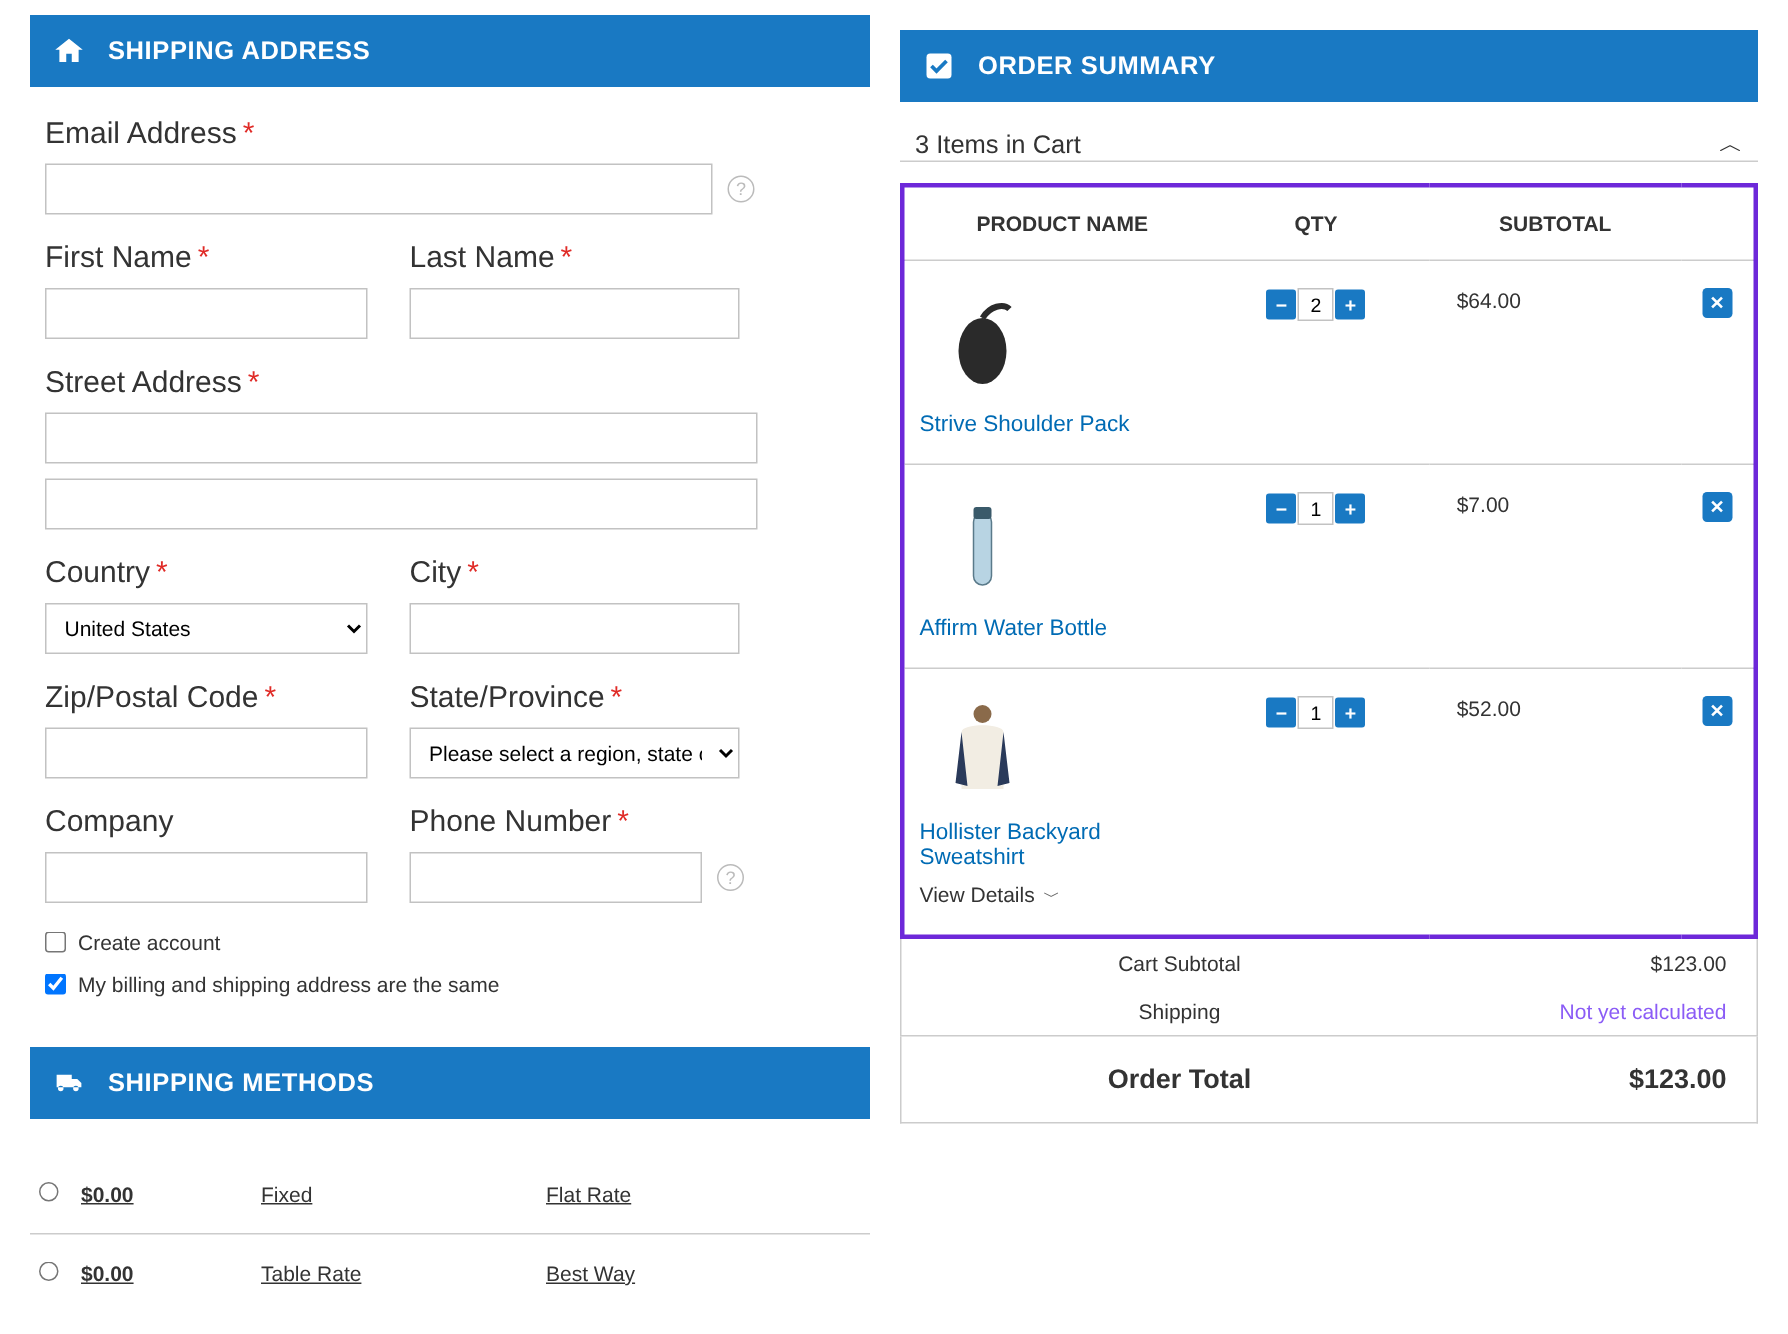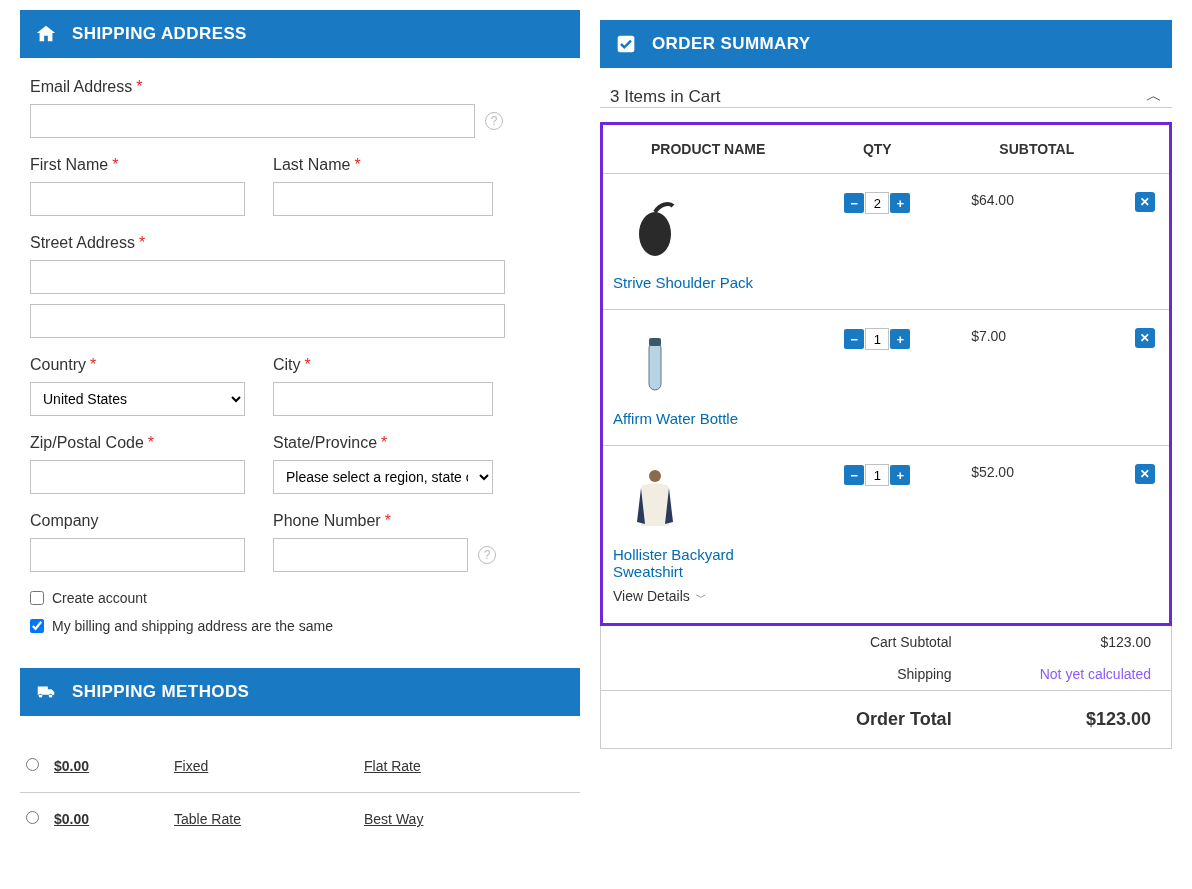--- a/index.html
+++ b/index.html
@@ -26,21 +26,21 @@
     letter-spacing: 0.4px;
   }
   .block-header .icon { width: 24px; height: 24px; display: inline-flex; align-items: center; justify-content: center; }
   .block-header svg { fill: #fff; }
 
   .form-body { padding: 20px 10px 10px 10px; }
 
   .field-row { display: flex; gap: 28px; margin-bottom: 18px; }
   .field { flex: 1; }
   .field.full { width: 100%; }
-  .field label { display: block; font-size: 16px; color: #333; margin-bottom: 8px; }
+  .field label { display: block; font-size: 20px; color: #333; margin-bottom: 8px; }
   .req { color: #e02b27; margin-left: 4px; }
   .field input[type=text], .field select {
     width: 100%;
     height: 34px;
     border: 1px solid #c2c2c2;
     padding: 4px 8px;
     font-size: 14px;
     background: #fff;
     font-family: inherit;
   }
@@ -111,21 +111,21 @@
   .sub-cell { text-align: left; font-size: 15px; padding-left: 18px !important; }
   .del-cell { text-align: center; }
   .del-btn {
     width: 20px; height: 20px; background: #1979c3; color: #fff;
     display: inline-flex; align-items: center; justify-content: center;
     font-size: 12px; font-weight: 700; border-radius: 3px; cursor: pointer;
   }
 
   .totals-table { width: 100%; border: 1px solid #ccc; border-top: none; border-collapse: collapse; }
   .totals-table td { padding: 8px 20px; font-size: 14px; }
-  .totals-table .lbl { text-align: right; width: 65%; }
+  .totals-table .lbl { text-align: center; width: 65%; }
   .totals-table .val { text-align: right; }
   .totals-table .ship-val { color: #8b5cf6; }
   .totals-table .grand td { border-top: 1px solid #ccc; padding: 18px 20px; font-size: 18px; font-weight: 700; }
 
   
   .ph-svg { width: 48px; height: 68px; }
 </style>
 </head>
 <body>
 

